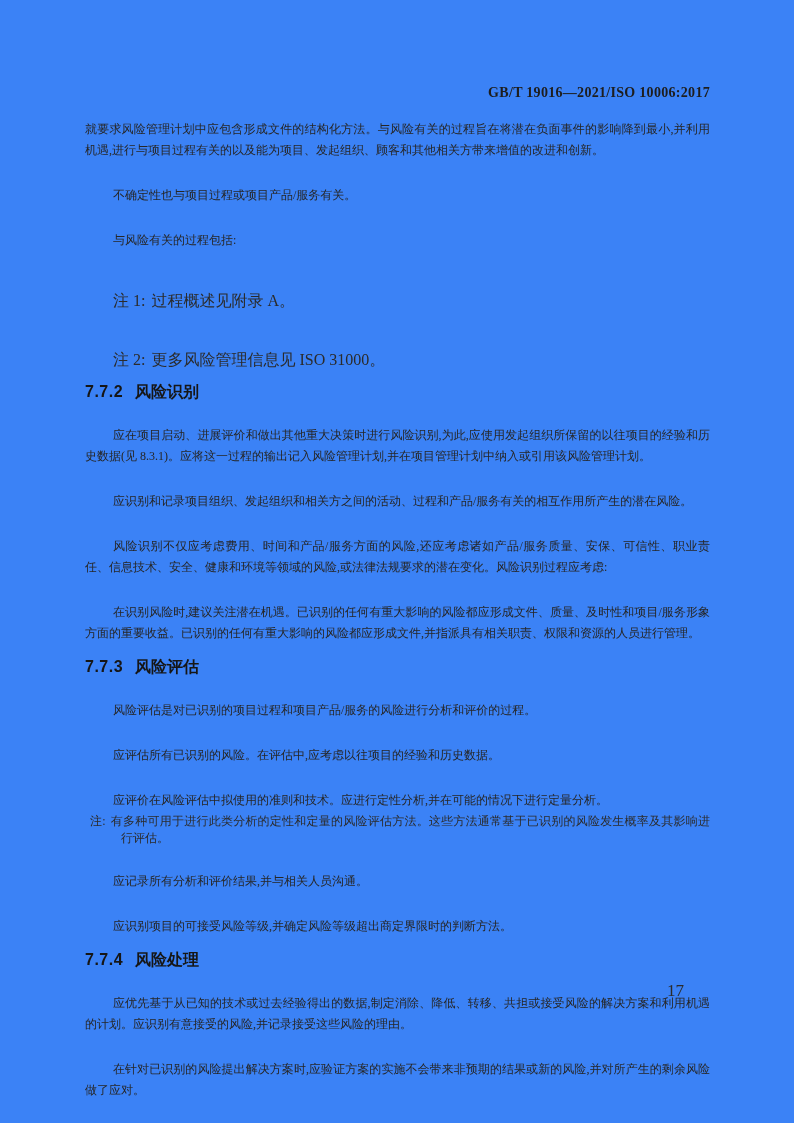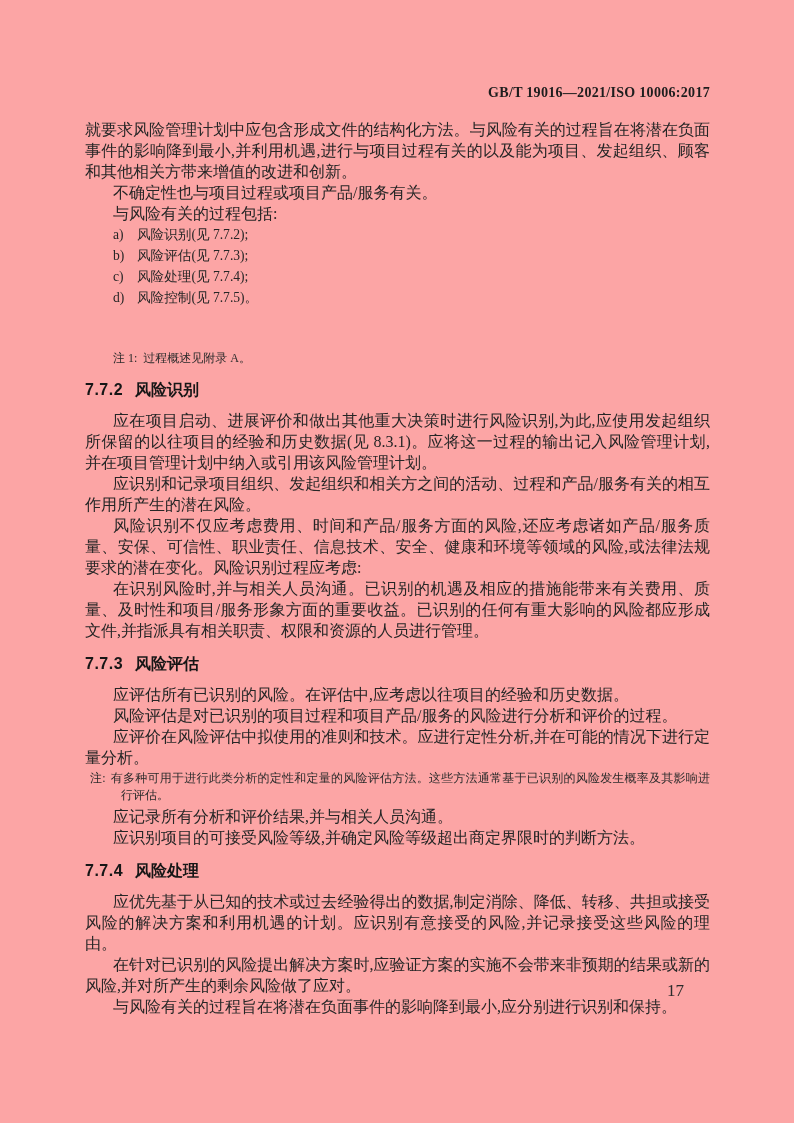--- a/index.html
+++ b/index.html
@@ -12,60 +12,61 @@
     height: 1123px;
     font-family: "Liberation Serif", "DejaVu Serif", serif;
     color: #262626;
   }
   .page {
     position: relative;
     width: 794px;
     height: 1123px;
     box-sizing: border-box;
     padding: 85px 84px 0 85px;
-    background: #fca5a5;
+    background: #3b82f6;
     overflow: hidden;
   }
   .doc-header {
     text-align: right;
     font-size: 14px;
     font-weight: bold;
     letter-spacing: 0.3px;
     color: #1e1e1e;
     line-height: 16px;
     margin: 0 0 18px 0;
   }
   .para {
     margin: 0;
-    font-size: 16px;
+    font-size: 12px;
     line-height: 21px;
     text-align: justify;
     color: #262626;
   }
   .para.indent {
     text-indent: 28px;
+    margin-top: 24px;
   }
   .list {
     margin: 0;
   }
   .list-item {
     font-size: 13.6px;
     line-height: 21px;
     padding-left: 28px;
     color: #262626;
   }
   .li-marker {
     display: inline-block;
     width: 24px;
   }
   .note-block {
     margin: 3px 0 0 28px;
   }
   .note {
-    font-size: 12px;
+    font-size: 16px;
     line-height: 18px;
     color: #2b2b2b;
     margin-top: 41px;
   }
   .note-marker {
     margin-right: 6px;
   }
   .note-hanging {
     font-size: 12px;
     line-height: 17px;
@@ -103,54 +104,43 @@
 <body>
 
 <div class="page">
 
   <div class="doc-header">GB/T 19016—2021/ISO 10006:2017</div>
 
   <p class="para">就要求风险管理计划中应包含形成文件的结构化方法。与风险有关的过程旨在将潜在负面事件的影响降到最小,并利用机遇,进行与项目过程有关的以及能为项目、发起组织、顾客和其他相关方带来增值的改进和创新。</p>
   <p class="para indent">不确定性也与项目过程或项目产品/服务有关。</p>
   <p class="para indent">与风险有关的过程包括:</p>
 
-  <div class="list">
-    <div class="list-item">
-      <span class="li-marker">a)</span><span>风险识别(见 7.7.2);</span>
-    </div>
-    <div class="list-item">
-      <span class="li-marker">b)</span><span>风险评估(见 7.7.3);</span>
-    </div>
-    <div class="list-item">
-      <span class="li-marker">c)</span><span>风险处理(见 7.7.4);</span>
-    </div>
-    <div class="list-item">
-      <span class="li-marker">d)</span><span>风险控制(见 7.7.5)。</span>
-    </div>
-  </div>
 
   <div class="note-block">
     <div class="note">
       <span class="note-marker">注 1:</span><span>过程概述见附录 A。</span>
+    </div>
+    <div class="note">
+      <span class="note-marker">注 2:</span><span>更多风险管理信息见 ISO 31000。</span>
     </div>
   </div>
 
   <h3 class="section-heading">
     <span class="sec-num">7.7.2</span><span>风险识别</span>
   </h3>
   <p class="para indent">应在项目启动、进展评价和做出其他重大决策时进行风险识别,为此,应使用发起组织所保留的以往项目的经验和历史数据(见 8.3.1)。应将这一过程的输出记入风险管理计划,并在项目管理计划中纳入或引用该风险管理计划。</p>
   <p class="para indent">应识别和记录项目组织、发起组织和相关方之间的活动、过程和产品/服务有关的相互作用所产生的潜在风险。</p>
   <p class="para indent">风险识别不仅应考虑费用、时间和产品/服务方面的风险,还应考虑诸如产品/服务质量、安保、可信性、职业责任、信息技术、安全、健康和环境等领域的风险,或法律法规要求的潜在变化。风险识别过程应考虑:</p>
-  <p class="para indent">在识别风险时,并与相关人员沟通。已识别的机遇及相应的措施能带来有关费用、质量、及时性和项目/服务形象方面的重要收益。已识别的任何有重大影响的风险都应形成文件,并指派具有相关职责、权限和资源的人员进行管理。</p>
+  <p class="para indent">在识别风险时,建议关注潜在机遇。已识别的任何有重大影响的风险都应形成文件、质量、及时性和项目/服务形象方面的重要收益。已识别的任何有重大影响的风险都应形成文件,并指派具有相关职责、权限和资源的人员进行管理。</p>
 
   <h3 class="section-heading">
     <span class="sec-num">7.7.3</span><span>风险评估</span>
   </h3>
+  <p class="para indent">风险评估是对已识别的项目过程和项目产品/服务的风险进行分析和评价的过程。</p>
   <p class="para indent">应评估所有已识别的风险。在评估中,应考虑以往项目的经验和历史数据。</p>
-  <p class="para indent">风险评估是对已识别的项目过程和项目产品/服务的风险进行分析和评价的过程。</p>
   <p class="para indent">应评价在风险评估中拟使用的准则和技术。应进行定性分析,并在可能的情况下进行定量分析。</p>
   <div class="note-hanging">
     <span class="note-marker">注:</span><span>有多种可用于进行此类分析的定性和定量的风险评估方法。这些方法通常基于已识别的风险发生概率及其影响进行评估。</span>
   </div>
   <p class="para indent">应记录所有分析和评价结果,并与相关人员沟通。</p>
   <p class="para indent">应识别项目的可接受风险等级,并确定风险等级超出商定界限时的判断方法。</p>
 
   <h3 class="section-heading">
     <span class="sec-num">7.7.4</span><span>风险处理</span>
   </h3>

